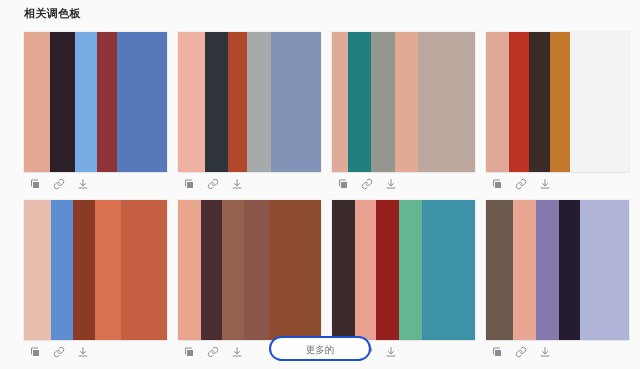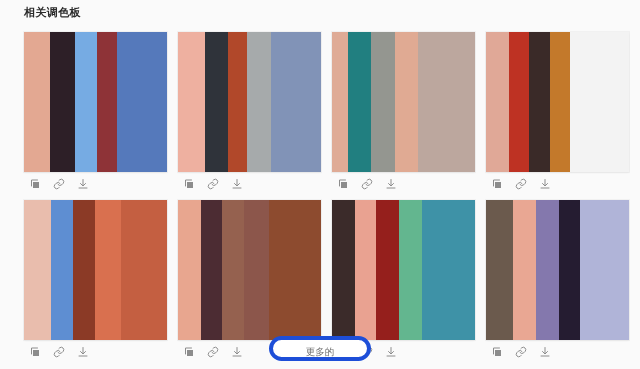--- a/index.html
+++ b/index.html
@@ -22,21 +22,20 @@
   }
   .section-title {
     position: absolute;
     left: 24px;
     top: 6px;
     font-size: 11px;
     font-weight: bold;
     color: #2b2b2b;
     letter-spacing: 0.4px;
     line-height: 14px;
-    font-family: Liberation Mono, monospace;
   }
   .grid {
     position: absolute;
     left: 24px;
     top: 32px;
     width: 640px;
   }
   .row {
     display: flex;
     flex-direction: row;
@@ -82,21 +81,21 @@
     position: absolute;
     left: 0;
     top: 336px;
     width: 640px;
     display: flex;
     justify-content: center;
   }
   .more-btn {
     min-width: 102px;
     height: 25px;
-    border: 4px solid #1d4ed8;
+    border: 2px solid #1d4ed8;
     border-radius: 13px;
     background: #ffffff;
     color: #6d6d6d;
     font-size: 9.5px;
     line-height: 23px;
     text-align: center;
     padding: 0 16px;
     cursor: pointer;
     box-sizing: border-box;
   }

